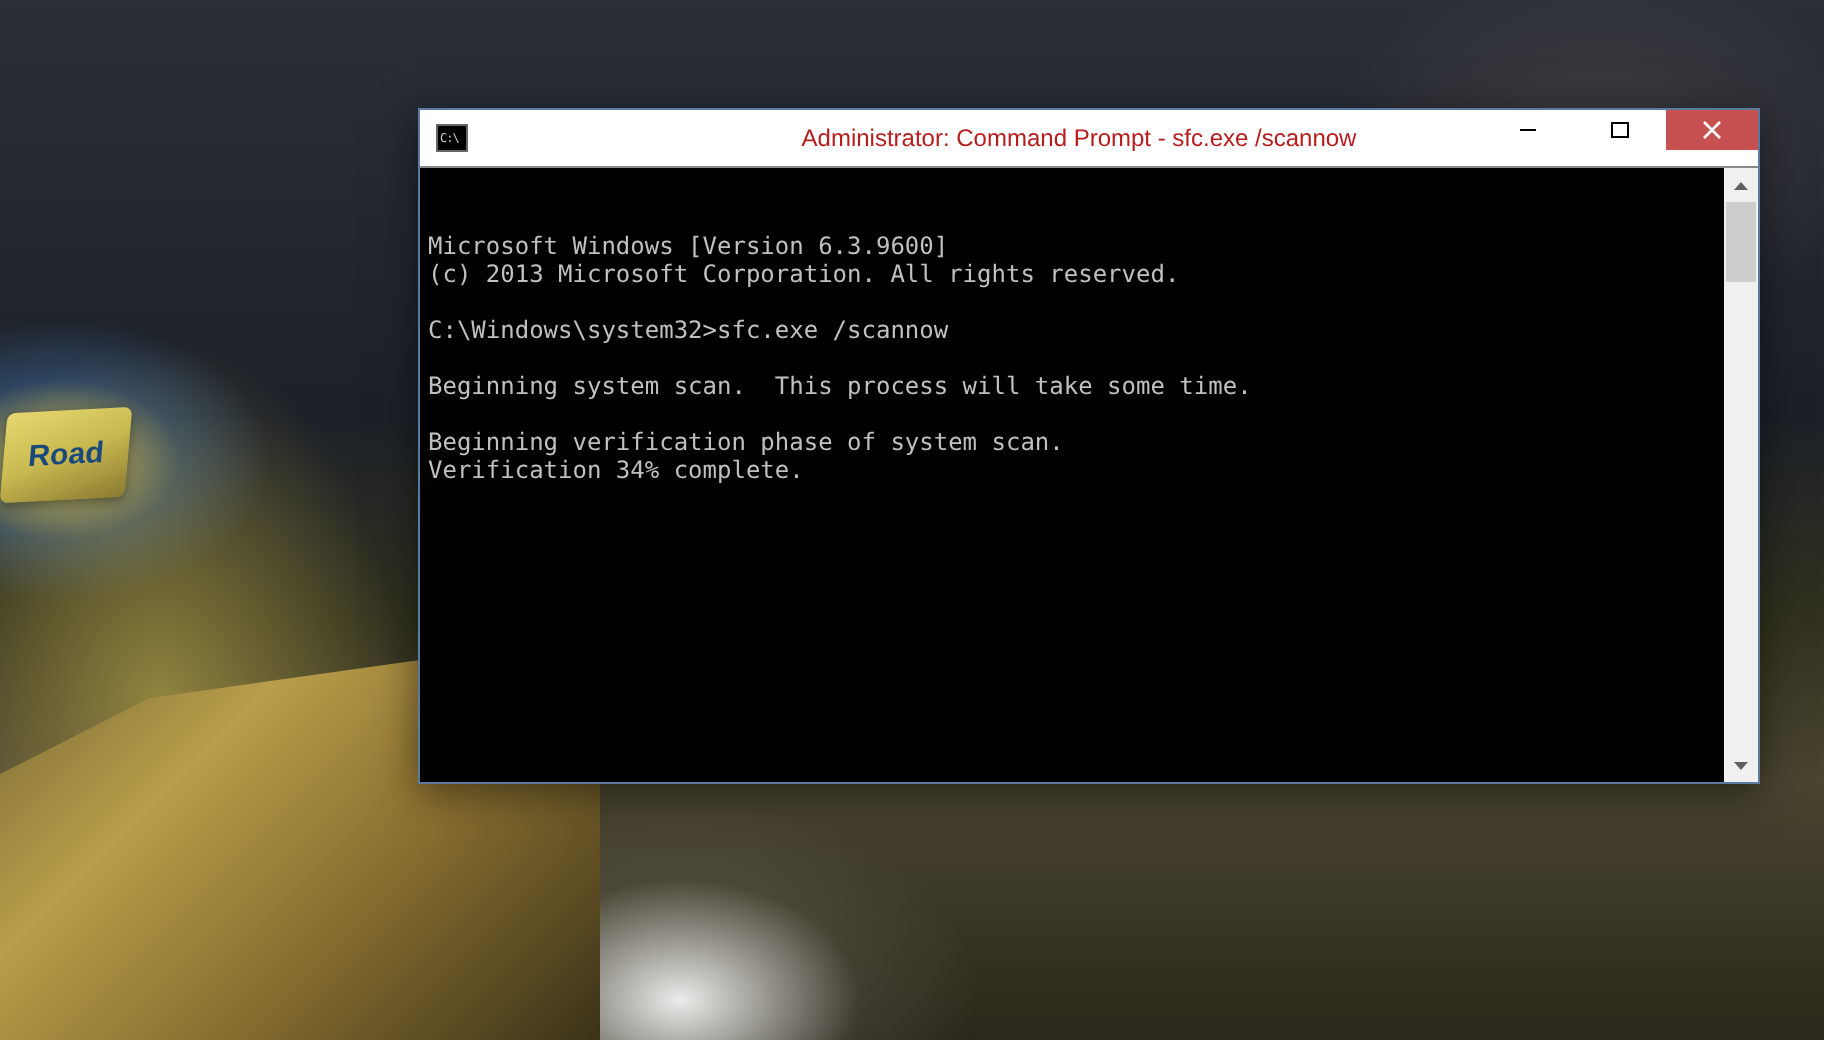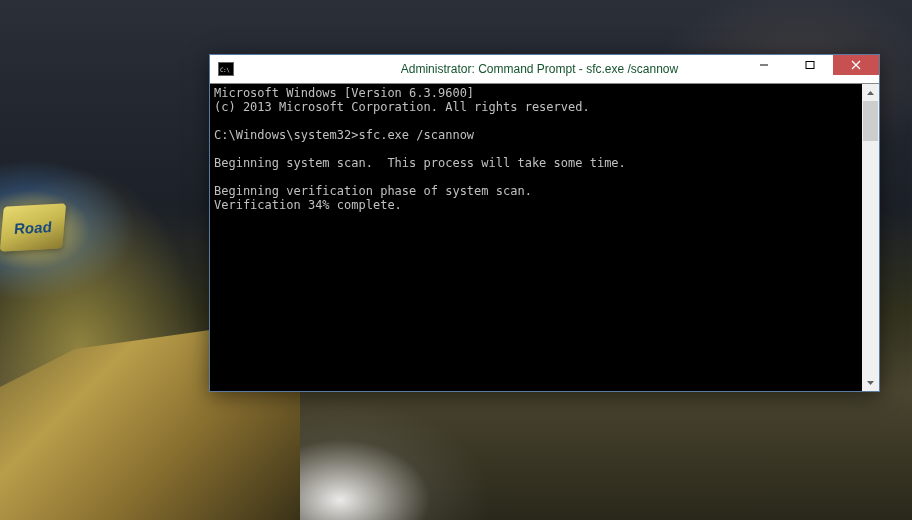--- a/index.html
+++ b/index.html
@@ -85,21 +85,21 @@
       color: #ccc;
       font-size: 6px;
       font-family: Consolas, monospace;
       padding-left: 1px;
       letter-spacing: -0.5px;
     }
     .titlebar-text {
       flex: 1;
       text-align: center;
       font-size: 12px;
-      color: #14532d;
+      color: #b91c1c;
       padding-right: 40px;
     }
     .win-controls {
       position: absolute;
       right: 0;
       top: 0;
       display: flex;
       height: 20px;
     }
     .win-btn {
@@ -125,20 +125,21 @@
     .console {
       flex: 1;
       background: #000;
       color: #c0c0c0;
       font-family: "Lucida Console", Consolas, monospace;
       font-size: 12px;
       line-height: 14px;
       padding: 2px 0 2px 4px;
       white-space: pre;
       overflow: hidden;
+      margin-top: 30px;
     }
     .scrollbar {
       width: 17px;
       background: #f0f0f0;
       position: relative;
       display: flex;
       flex-direction: column;
     }
     .scroll-btn {
       height: 17px;

